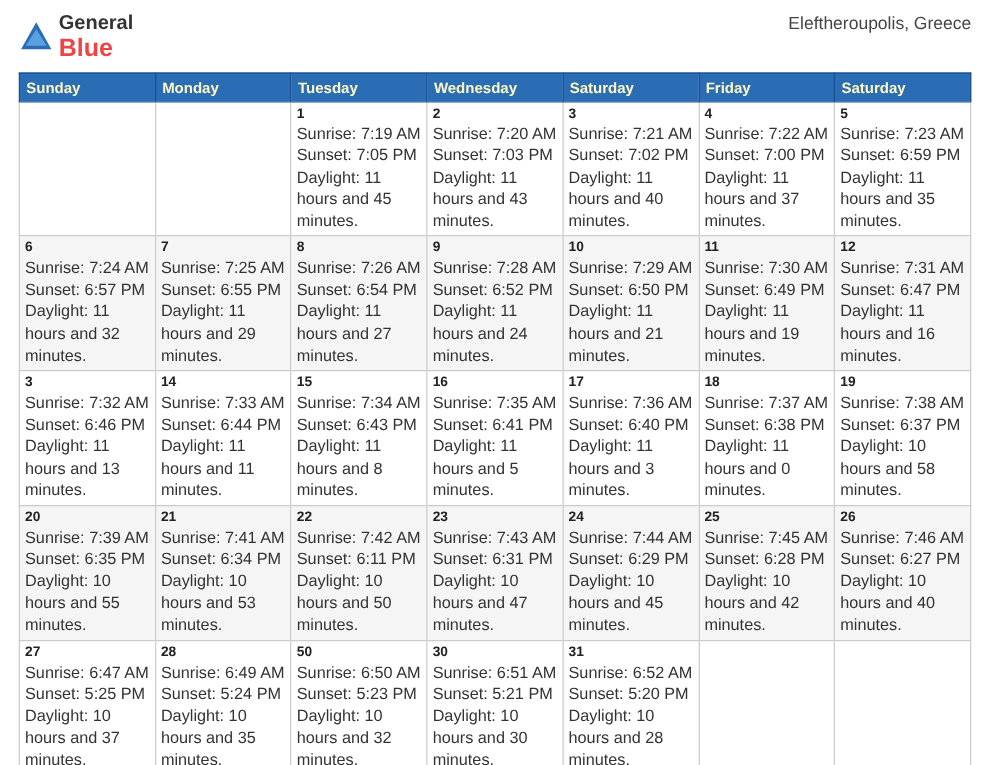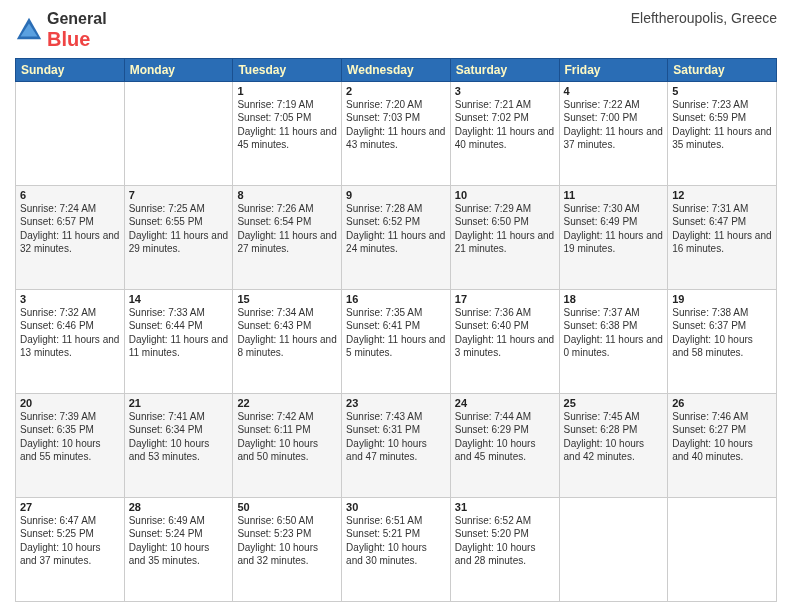--- a/index.html
+++ b/index.html
@@ -89,21 +89,21 @@
       background: #f5f5f5;
     }
     .day-number {
       font-size: 11px;
       font-weight: bold;
       color: #222;
       display: block;
       margin-bottom: 1px;
     }
     .day-info {
-      font-size: 10px;
+      font-size: 13px;
       line-height: 1.35;
       color: #333;
     }
     .empty-cell {
       background: #f9f9f9;
     }
     table {
       width: 100%;
       border-collapse: collapse;
       table-layout: fixed;

